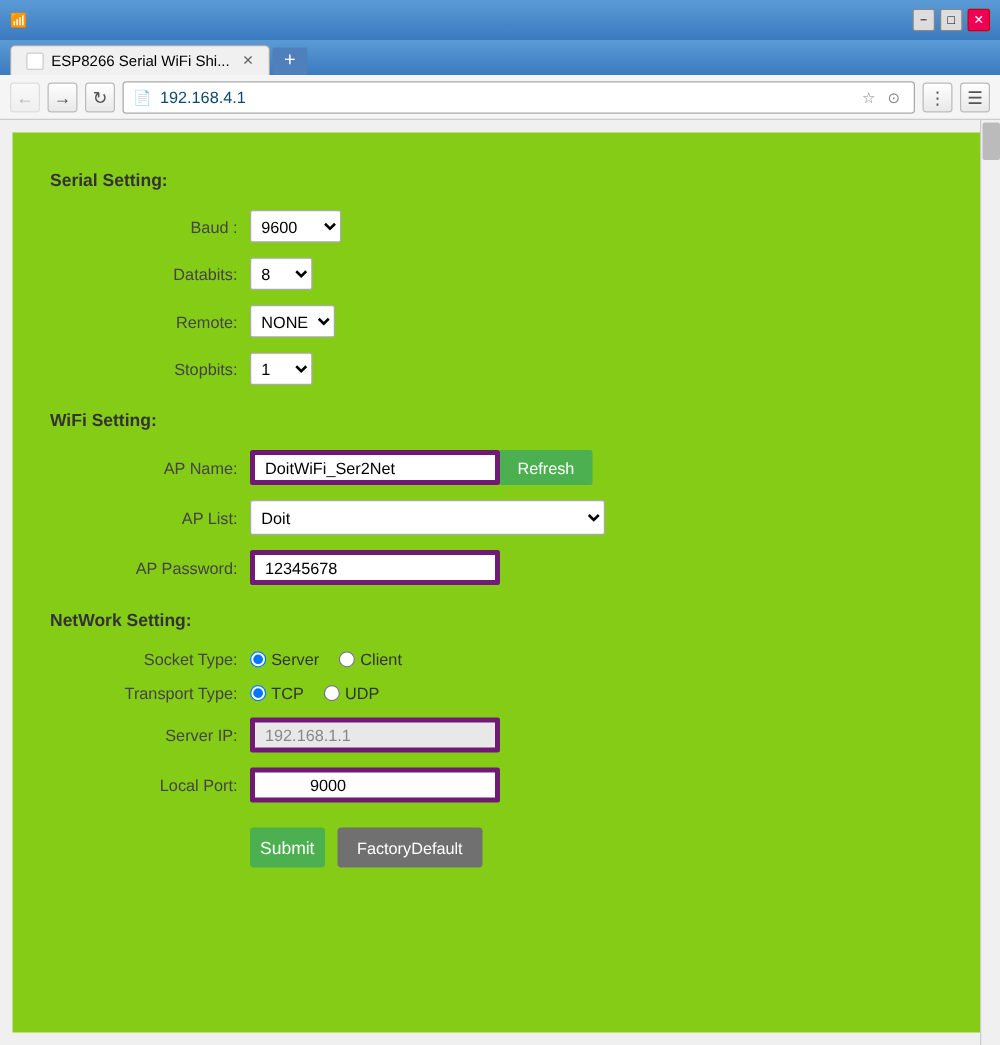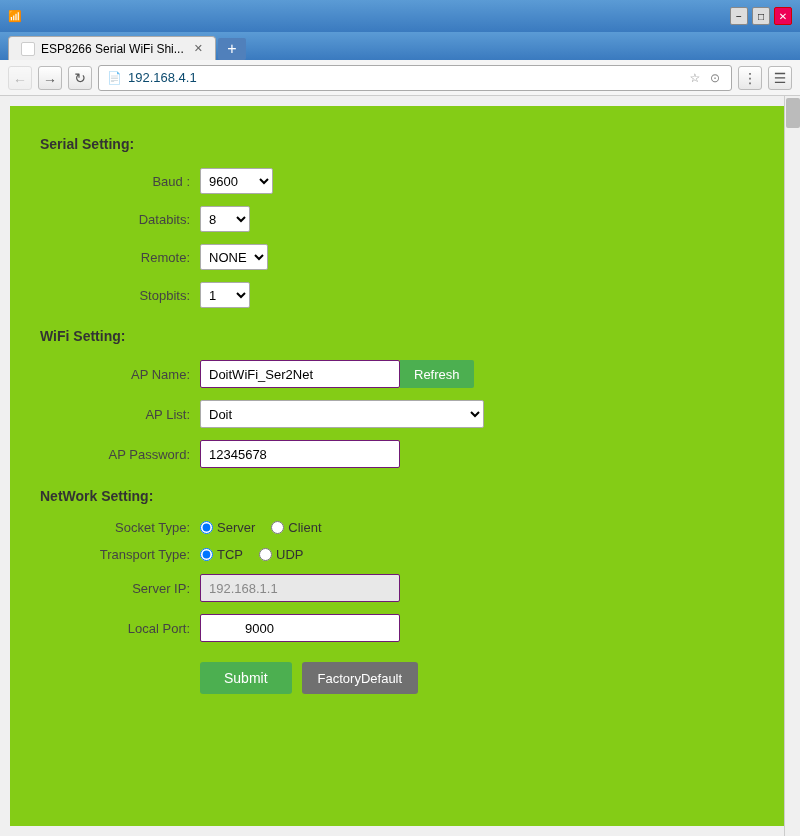--- a/index.html
+++ b/index.html
@@ -204,21 +204,21 @@
       border: 1px solid #aaa;
       background: white;
       padding: 2px 4px;
       font-size: 13px;
       border-radius: 2px;
       cursor: pointer;
     }
 
     input[type="text"], input[type="password"] {
       height: 28px;
-      border: 1px solid #701a75;
+      border: 4px solid #701a75;
       padding: 0 8px;
       font-size: 13px;
       border-radius: 2px;
       background: #fff;
     }
 
     input[type="text"].disabled-input {
       background: #e8e8e8;
       color: #888;
     }
@@ -249,21 +249,21 @@
       border-radius: 3px;
       font-size: 13px;
       cursor: pointer;
       height: 32px;
     }
 
     .btn-submit {
       background: #4CAF50;
       color: white;
       border: none;
-      padding: 7px 24px;
+      padding: 7px 8px;
       border-radius: 3px;
       font-size: 14px;
       cursor: pointer;
     }
 
     .action-row {
       display: flex;
       gap: 10px;
       margin-top: 20px;
       padding-left: 160px;

